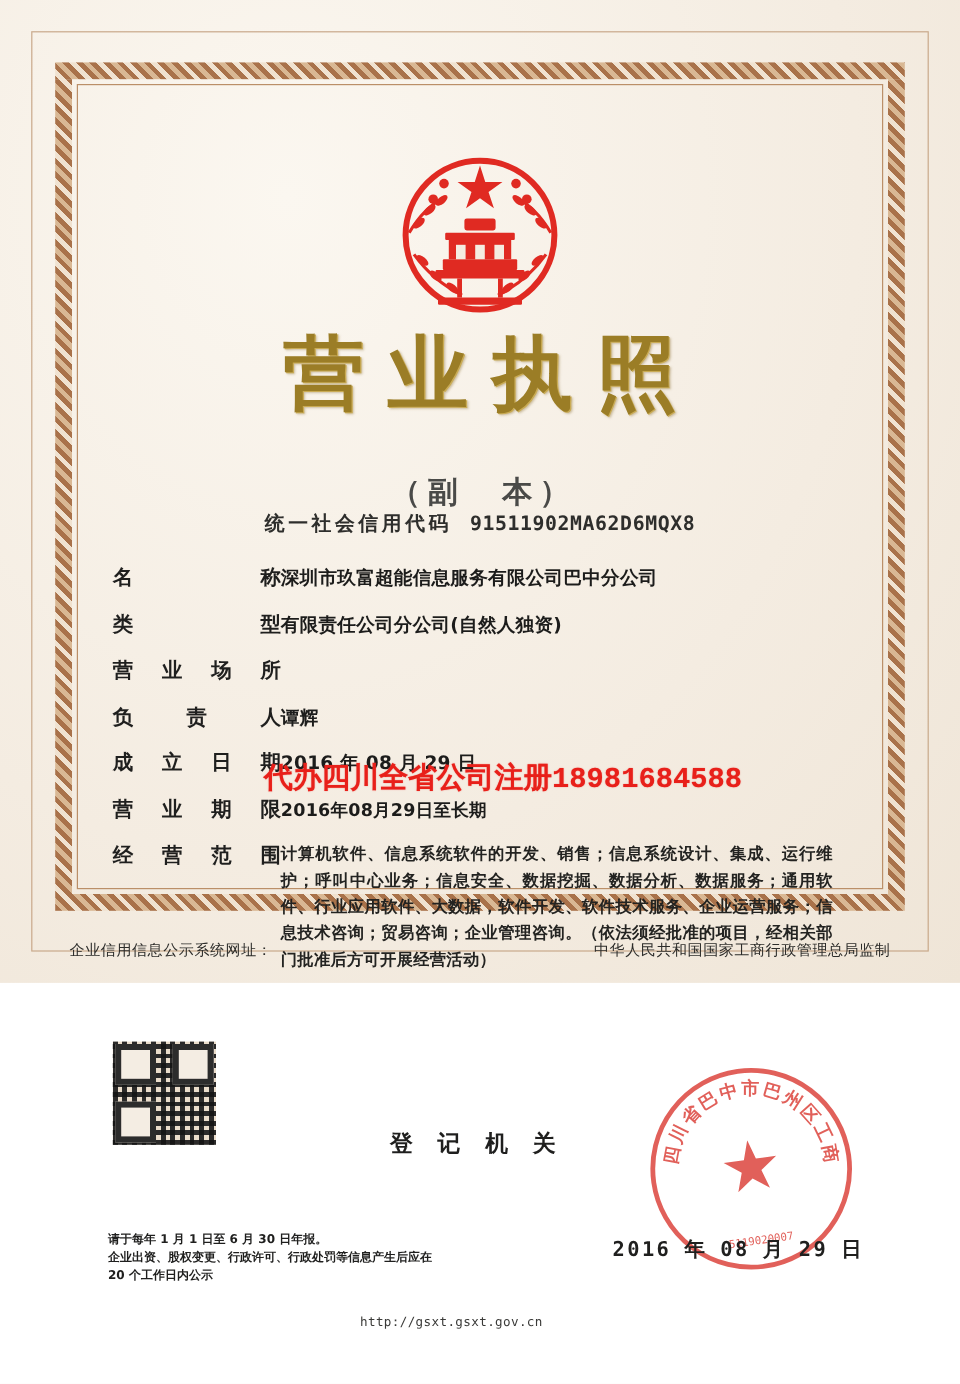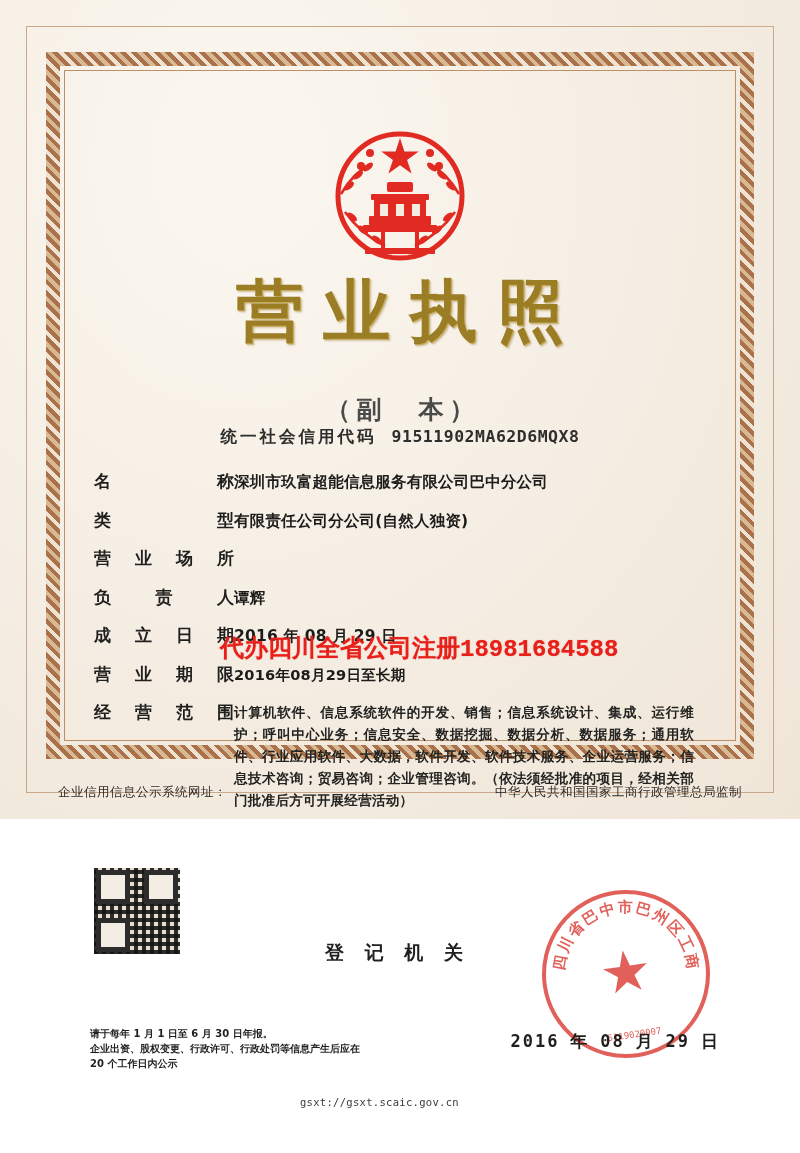--- a/index.html
+++ b/index.html
@@ -467,21 +467,21 @@
       <span class="num">08</span>
       <span>月</span>
       <span class="num">29</span>
       <span>日</span>
     </div>
 
     <div class="notice" style="white-space: pre-line;">请于每年 1 月 1 日至 6 月 30 日年报。
 企业出资、股权变更、行政许可、行政处罚等信息产生后应在
 20 个工作日内公示</div>
 
-    <div class="site-url">gsxt://gsxt.scaic.gov.cn</div>
+    <div class="site-url">http://gsxt.gsxt.gov.cn</div>
 
   </div>
 
   <div class="footer-row">
     <div class="left">企业信用信息公示系统网址：</div>
     <div class="right">中华人民共和国国家工商行政管理总局监制</div>
   </div>
 
 </div>
 

